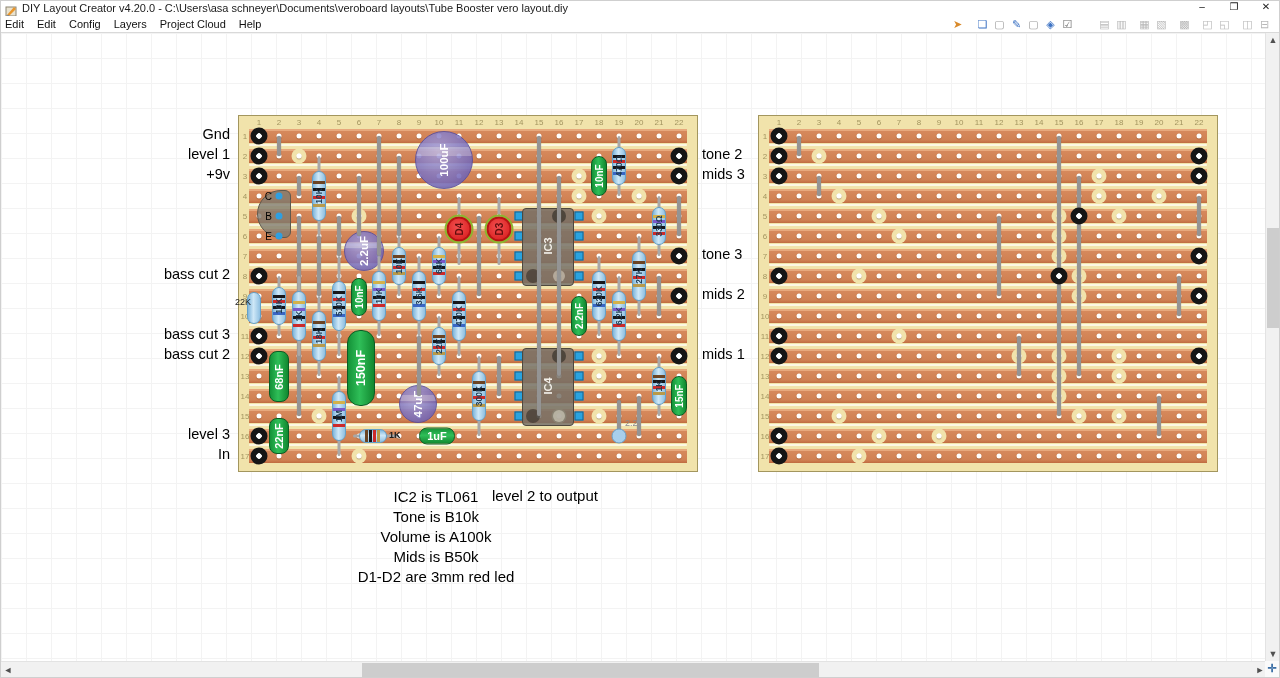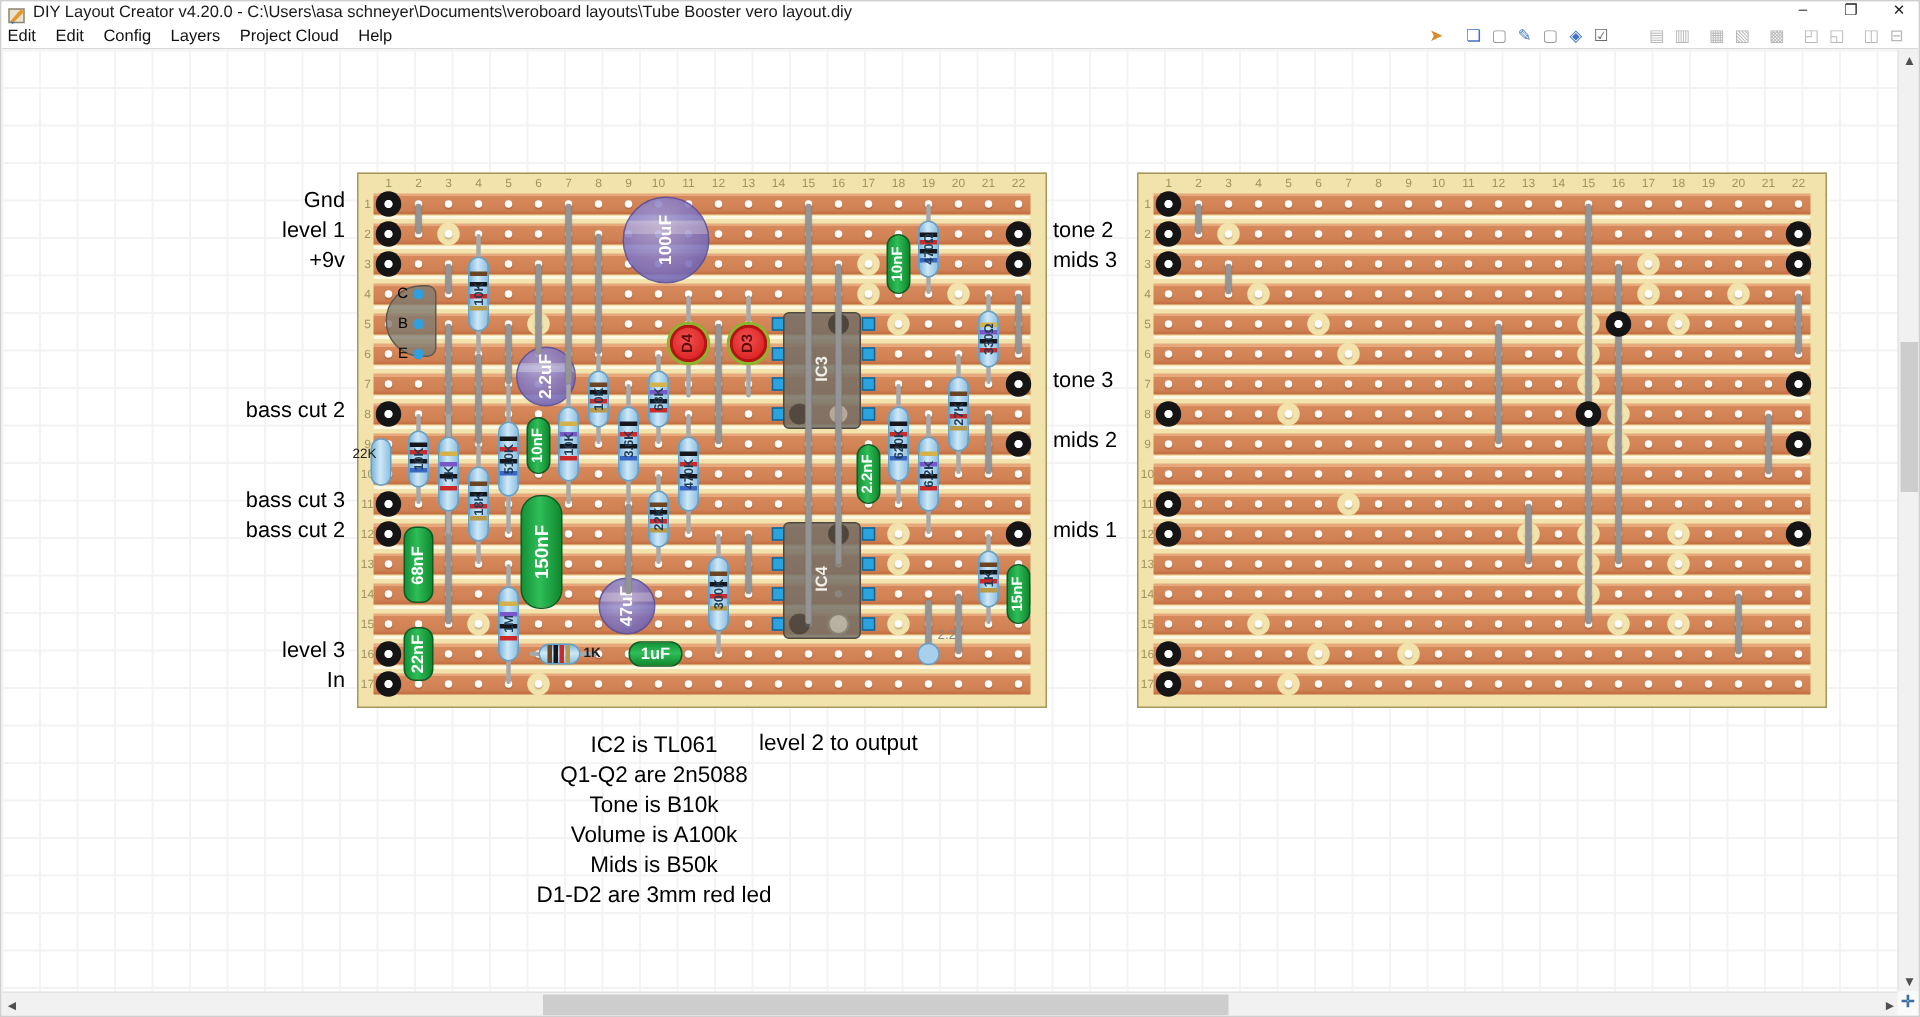--- a/index.html
+++ b/index.html
@@ -1336,27 +1336,26 @@
         <div class="pad" style="left: 440px; top: 40px;"></div>
         <div class="pad" style="left: 440px; top: 60px;"></div>
         <div class="pad" style="left: 440px; top: 140px;"></div>
         <div class="pad" style="left: 440px; top: 180px;"></div>
         <div class="pad" style="left: 440px; top: 240px;"></div>
         <div class="pad" style="left: 320px; top: 100px;"></div>
         <div class="pad" style="left: 300px; top: 160px;"></div>
       </div>
       <div class="notes" style="left: 285px; top: 454px;">
         <div>IC2 is TL061</div>
-        <div>Q1-Q2 are 2n5088</div>
         <div>Tone is B10k</div>
         <div>Volume is A100k</div>
         <div>Mids is B50k</div>
         <div>D1-D2 are 3mm red led</div>
       </div>
-      <div class="sidenote" style="left: 505px; top: 454px;">level 2 to output</div>
+      <div class="sidenote" style="left: 491px; top: 454px;">level 2 to output</div>
     </div>
 
   <div class="vscroll">
     <span class="sarrow" style="top:0;" id="vup">▲</span>
     <div class="thumb" id="vthumb" style="left: 1px; width: 12px; top: 195px; height: 100px;"></div>
     <span class="sarrow" style="bottom:0;" id="vdn">▼</span>
   </div>
   <div class="hscroll">
     <span class="sarrow" style="left:0;top:1px;" id="hlt">◄</span>
     <div class="thumb" id="hthumb" style="top: 1px; height: 14px; left: 361px; width: 457px;"></div>

